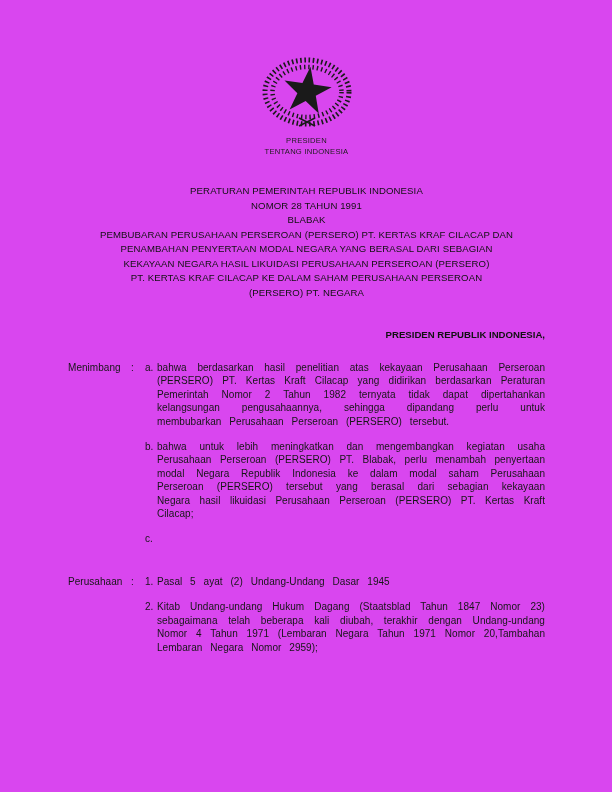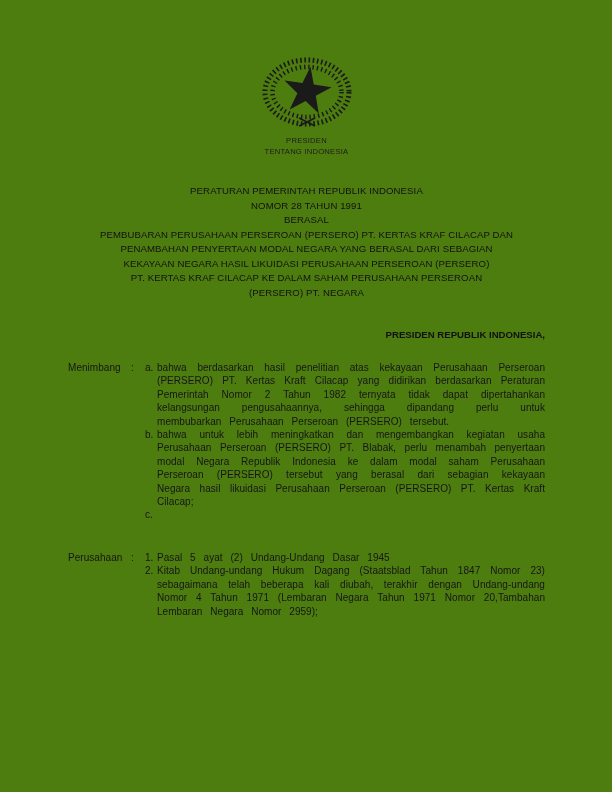--- a/index.html
+++ b/index.html
@@ -5,21 +5,21 @@
   html, body {
     margin: 0;
     padding: 0;
     background: #ffffff;
   }
   .page {
     position: relative;
     width: 612px;
     height: 792px;
     margin: 0 auto;
-    background: #4d7c0f;
+    background: #d946ef;
     box-sizing: border-box;
     padding: 0 67px 0 68px;
     font-family: "Liberation Sans", sans-serif;
     color: #161616;
     overflow: hidden;
   }
   
   .emblem-wrap {
     padding-top: 56px;
     text-align: center;
@@ -48,21 +48,21 @@
     text-align: right;
     font-weight: bold;
     font-size: 9.6px;
     line-height: 14px;
     color: #111111;
   }
   
   .clause {
     display: grid;
     grid-template-columns: 63px 14px 12px 1fr;
-    row-gap: 0;
+    row-gap: 12px;
     font-size: 10px;
     line-height: 13.4px;
     letter-spacing: 0.05px;
   }
   .clause.first { margin-top: 19px; }
   .clause.second { margin-top: 29px; }
   .clause .lbl { grid-column: 1; }
   .clause .sep { grid-column: 2; }
   .clause .mk  { grid-column: 3; }
   .clause .tx  {
@@ -86,21 +86,21 @@
       <polygon transform="translate(48,35.5) rotate(8)" points="0,-25 5.7,-7.9 23.8,-7.7 9.3,3 14.7,20.2 0,9.7 -14.7,20.2 -9.3,3 -23.8,-7.7 -5.7,-7.9" fill="#1a1a1a"></polygon>
       <path d="M40,62 L56,70 M56,62 L40,70" stroke="#1a1a1a" stroke-width="1.6" fill="none"></path>
     </svg>
     <div class="org-line first">PRESIDEN</div>
     <div class="org-line">TENTANG INDONESIA</div>
   </div>
 
   <div class="title-block">
     <div>PERATURAN PEMERINTAH REPUBLIK INDONESIA</div>
     <div>NOMOR 28 TAHUN 1991</div>
-    <div>BERASAL</div>
+    <div>BLABAK</div>
     <div>PEMBUBARAN PERUSAHAAN PERSEROAN (PERSERO) PT. KERTAS KRAF CILACAP DAN</div>
     <div>PENAMBAHAN PENYERTAAN MODAL NEGARA YANG BERASAL DARI SEBAGIAN</div>
     <div>KEKAYAAN NEGARA HASIL LIKUIDASI PERUSAHAAN PERSEROAN (PERSERO)</div>
     <div>PT. KERTAS KRAF CILACAP KE DALAM SAHAM PERUSAHAAN PERSEROAN</div>
     <div>(PERSERO) PT. NEGARA</div>
   </div>
 
   <div class="salutation">PRESIDEN REPUBLIK INDONESIA,</div>
 
   <div class="clause first">

